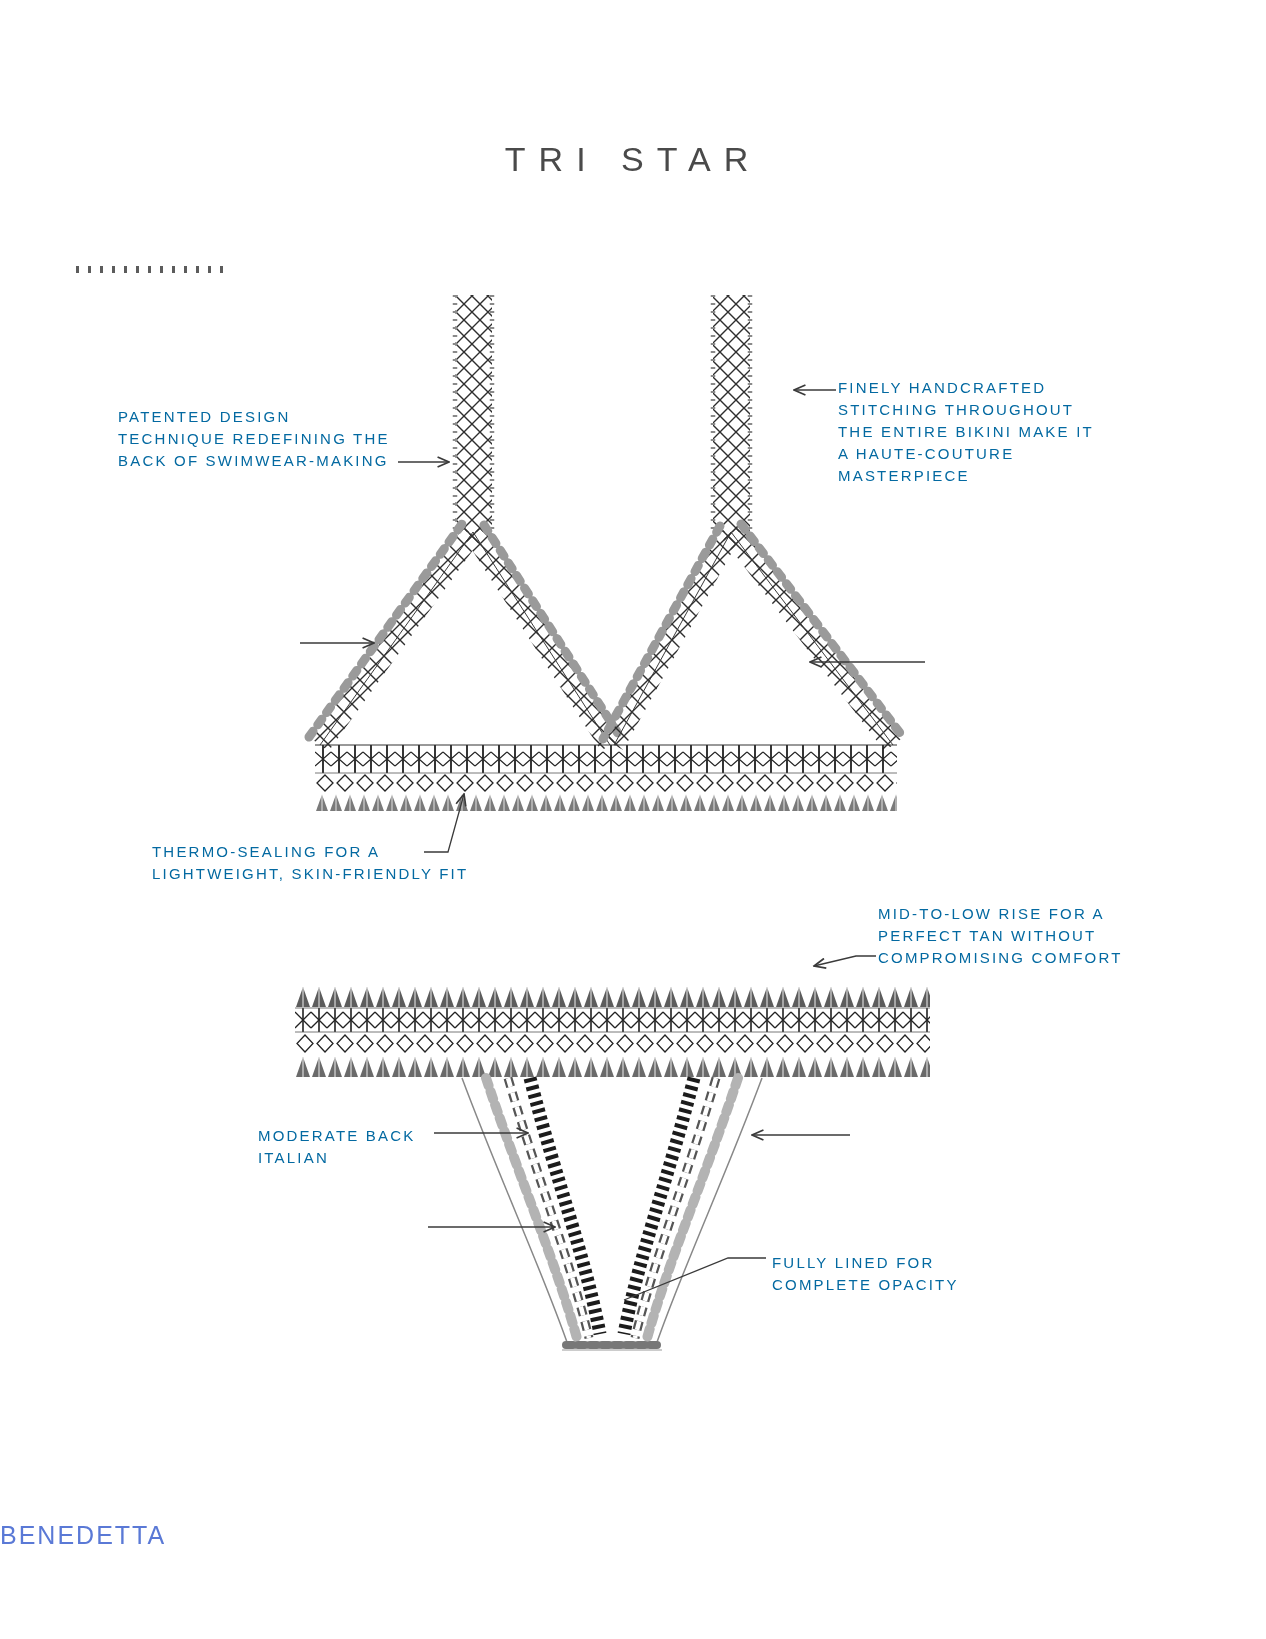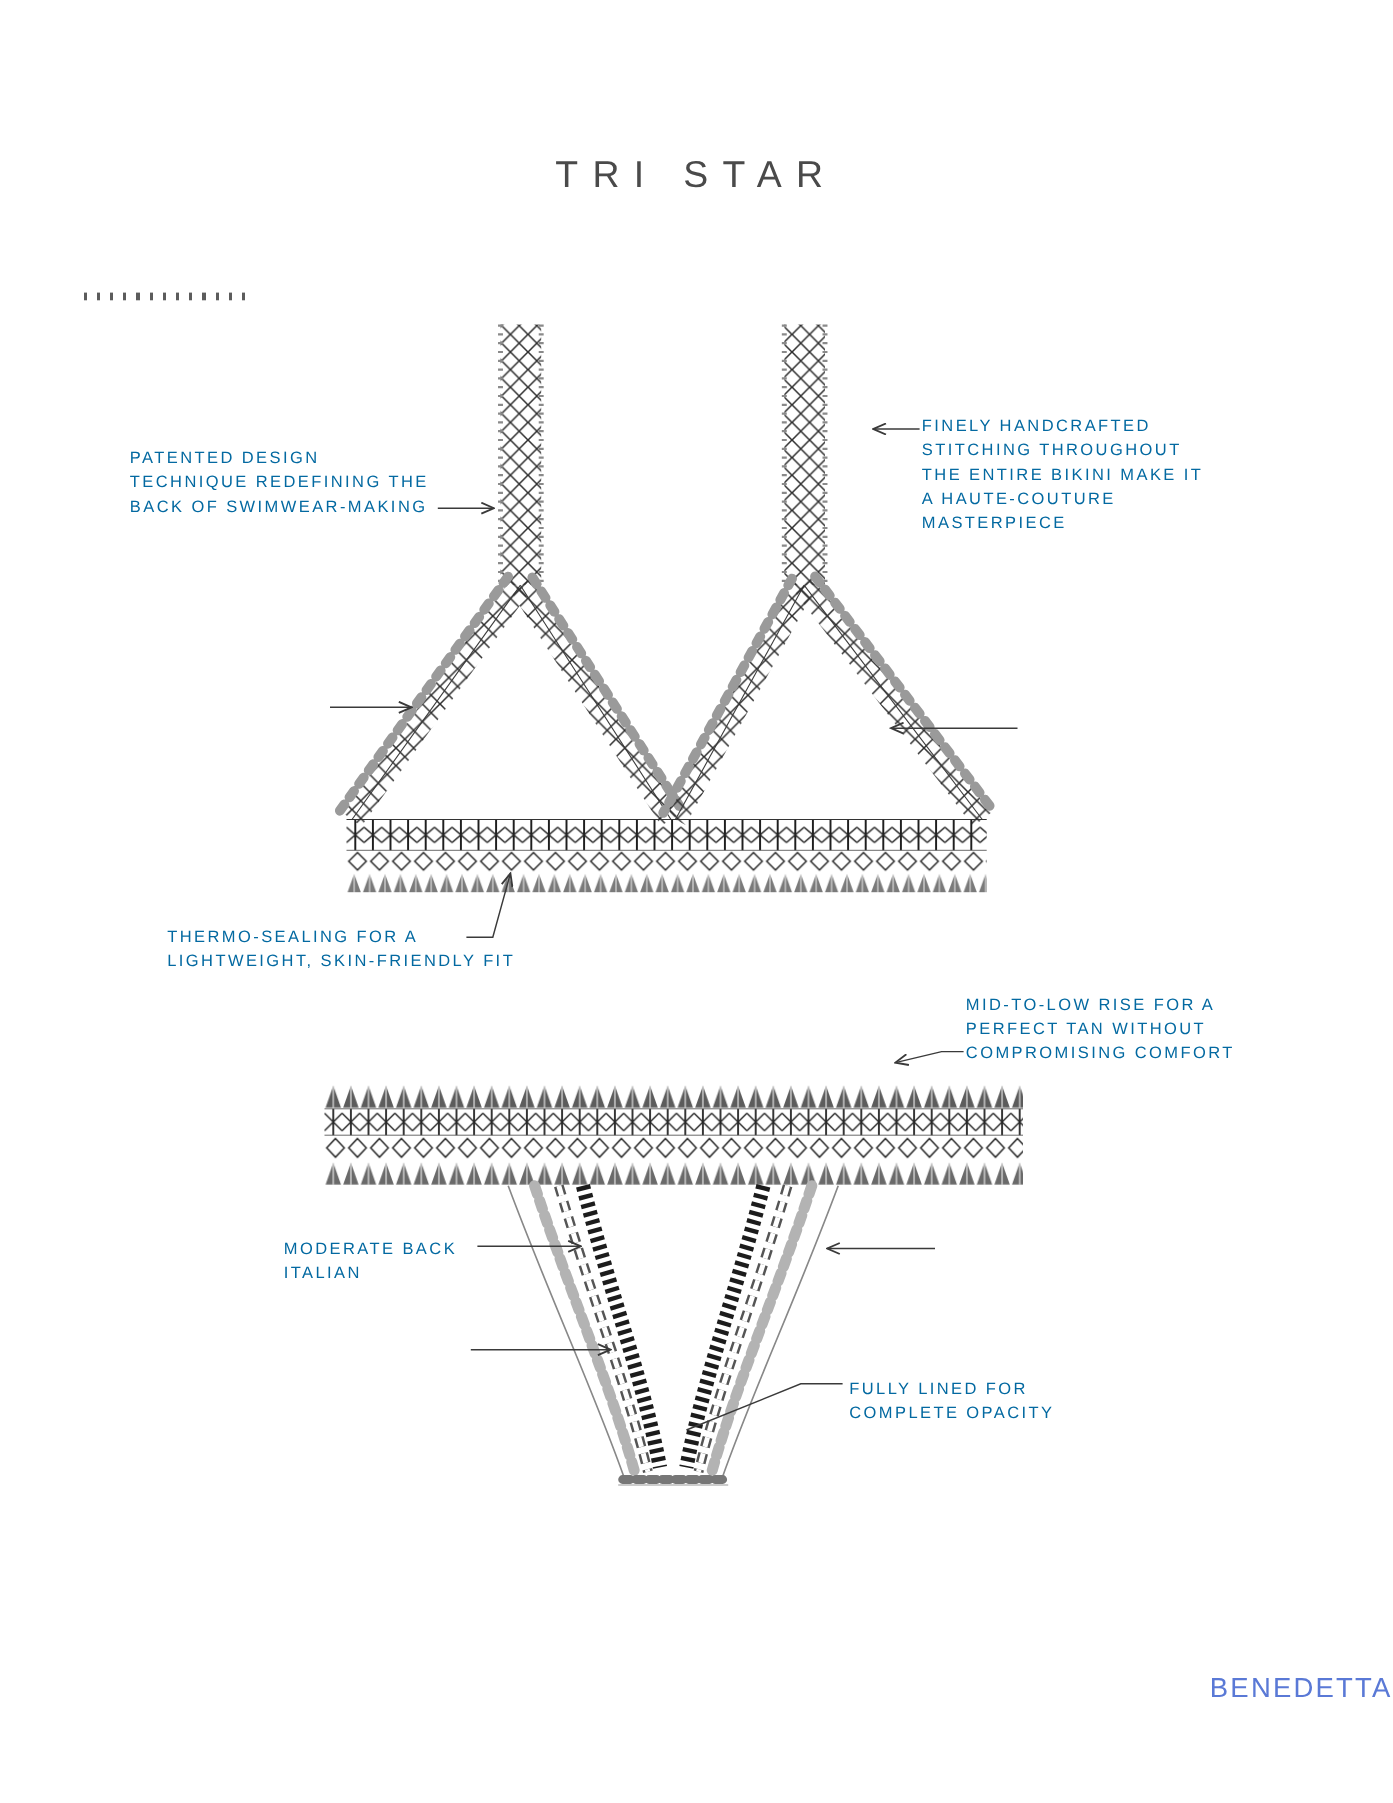--- a/index.html
+++ b/index.html
@@ -1,20 +1,20 @@
 <!DOCTYPE html>
 <html><head>
 <meta charset="utf-8">
 <style>
   html,body{margin:0;padding:0;background:#ffffff;}
   .page{position:relative;width:1266px;height:1639px;background:#fff;overflow:hidden;
         font-family:"Liberation Sans",sans-serif;}
   .title{position:absolute;left:0;right:0;top:140px;text-align:center;
          font-size:34px;letter-spacing:13px;color:#4a4a4a;font-weight:400;}
-  .brand{position:absolute;left:0;right:0;top:1521px;text-align:right;
+  .brand{position:absolute;left:0;right:0;top:1521px;text-align:left;
          font-size:25px;letter-spacing:2px;color:#5a79d6;font-weight:400;}
   .callout{position:absolute;font-size:15px;line-height:22px;letter-spacing:2.2px;
            color:#0369a1;white-space:nowrap;}
   .frag{position:absolute;left:76px;top:266px;width:150px;height:7px;overflow:hidden;
         background:repeating-linear-gradient(90deg,#3f3f3f 0 3px,transparent 3px 12px);
         opacity:.85;}
   svg.illus{position:absolute;left:0;top:0;width:1266px;height:1639px;}
 </style>
 </head>
 <body>

